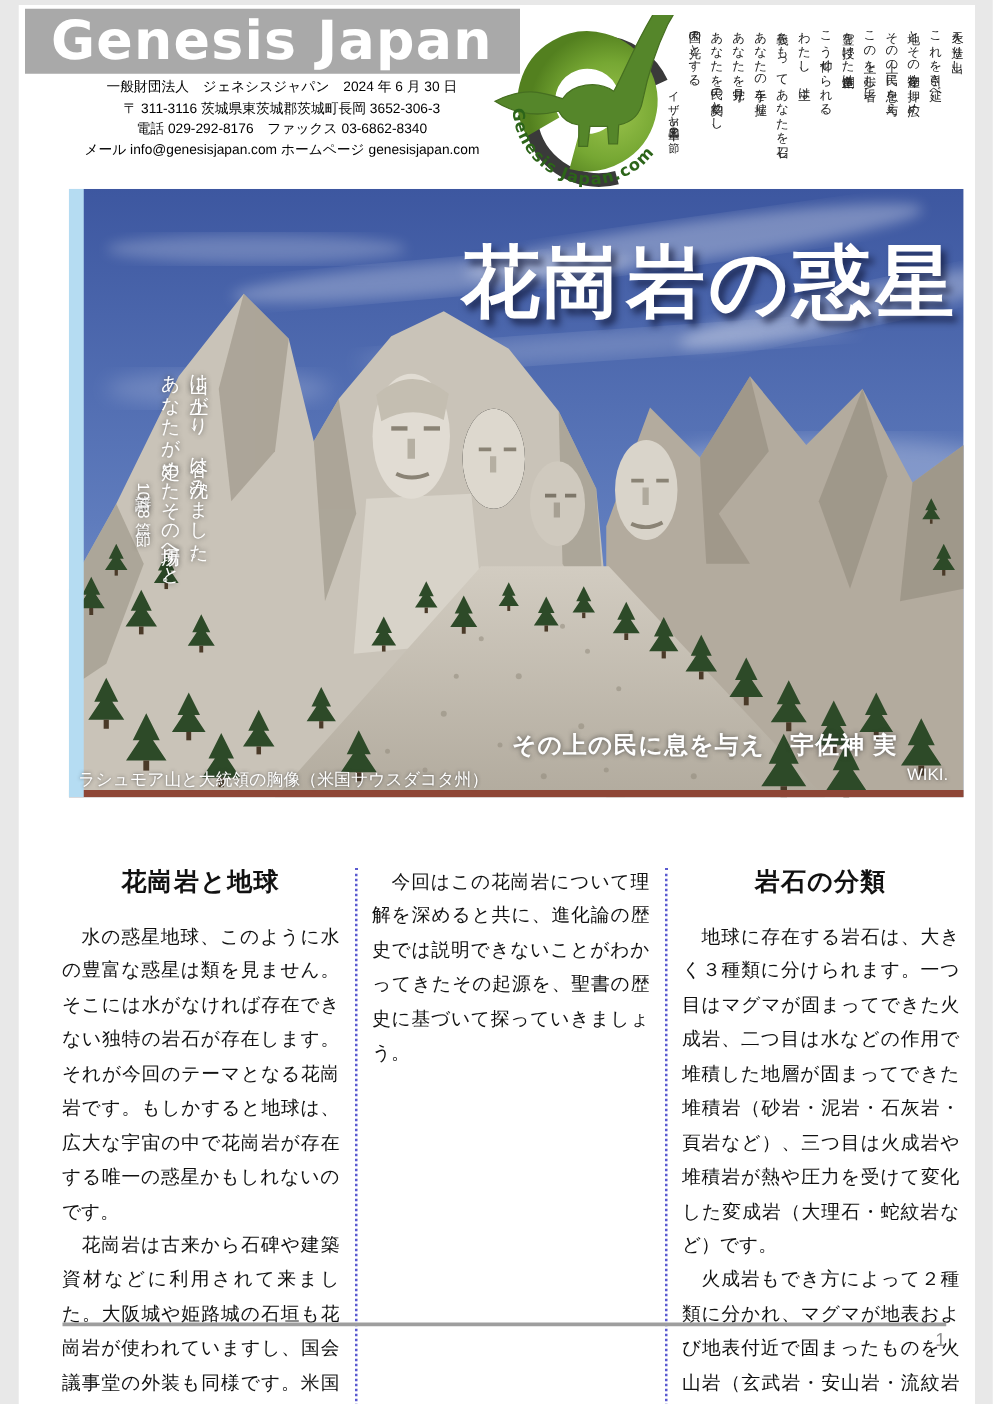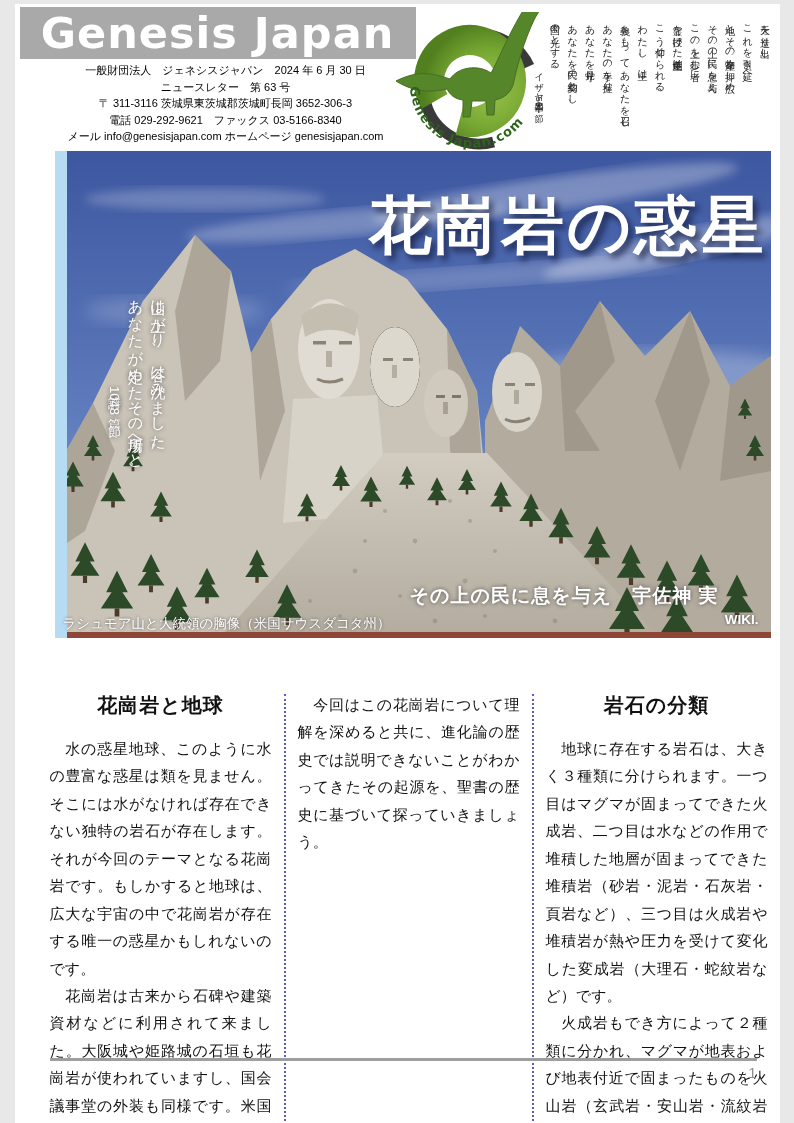--- a/index.html
+++ b/index.html
@@ -48,21 +48,21 @@
     text-shadow:0 0 4px rgba(40,40,40,.7);
   }
   .hero-verse p{margin:0;}
   .hero-verse .vref{font-size:13px;padding-inline-start:97px;}
   .hero-credit{
     position:absolute;right:52px;top:432px;color:#fff;font-weight:bold;
     font-size:19px;letter-spacing:1px;white-space:nowrap;
     text-shadow:0 0 4px rgba(50,50,50,.8);
   }
   .hero-source{
-    position:absolute;right:12px;top:461px;color:#fff;font-weight:bold;
+    position:absolute;right:12px;top:461px;color:#fff;font-weight:normal;
     font-size:13.5px;text-shadow:0 0 3px rgba(50,50,50,.8);
   }
   .hero-caption{
     position:absolute;left:8px;top:464px;color:#fff;font-size:13.5px;
     white-space:nowrap;text-shadow:0 0 3px rgba(50,50,50,.8);text-align:center;
   }
   
   .article{position:absolute;left:35px;top:688px;width:724px;display:flex;}
   .col{width:222px;}
   .divider{border-left:2px dotted #5b5bd0;margin:2px 12px 6px 12px;}
@@ -83,23 +83,22 @@
 <body>
 
 <div class="page">
 
   <div class="brandbar">
     <span class="brand">Genesis Japan</span>
   </div>
 
   <div class="contact">
     <p>一般財団法人　ジェネシスジャパン　2024 年 6 月 30 日</p>
-    <p>ニュースレター　第 63 号</p>
     <p>〒 311-3116 茨城県東茨城郡茨城町長岡 3652-306-3</p>
-    <p>電話 029-292-9621　ファックス 03-5166-8340</p>
+    <p>電話 029-292-8176　ファックス 03-6862-8340</p>
     <p>メール info@genesisjapan.com ホームページ genesisjapan.com</p>
   </div>
 
   <div class="logo-badge">
     <svg width="158" height="138" viewBox="-79 -69 158 138">
       <defs>
         <radialGradient id="gGreen" cx="35%" cy="30%" r="80%">
           <stop offset="0%" stop-color="#9cc44d"></stop>
           <stop offset="60%" stop-color="#76a733"></stop>
           <stop offset="100%" stop-color="#53801f"></stop>

